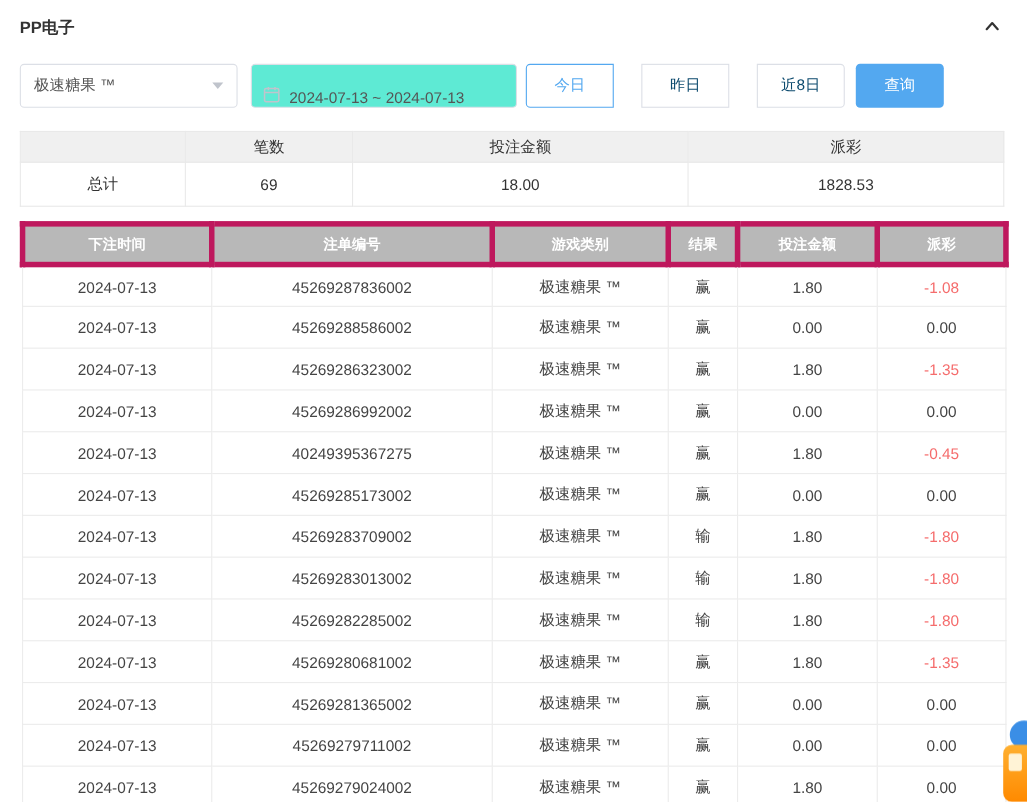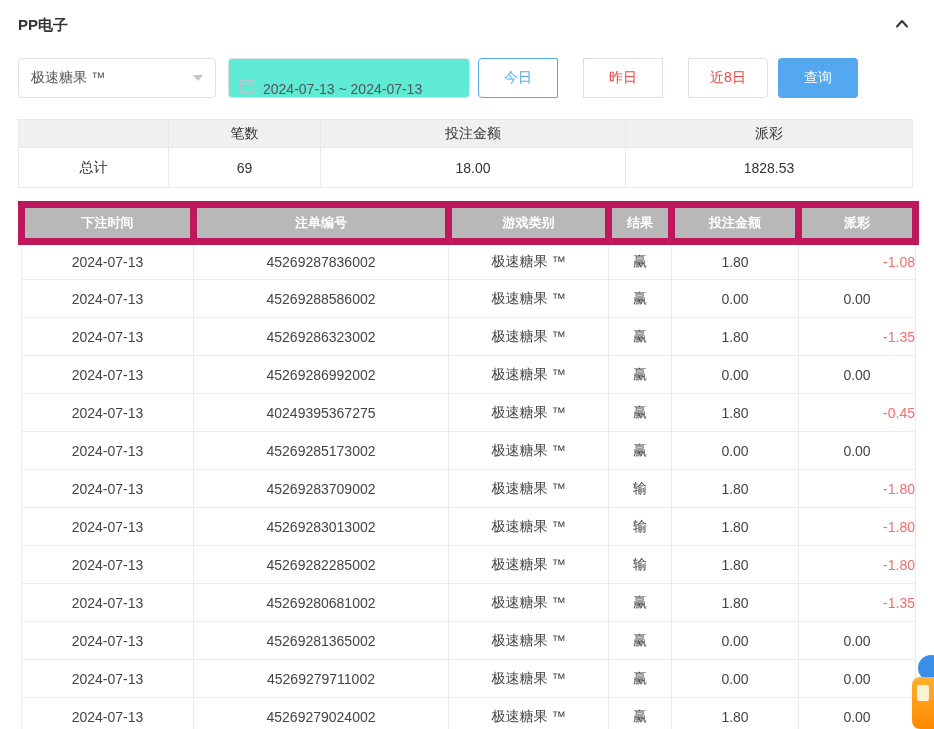--- a/index.html
+++ b/index.html
@@ -26,21 +26,21 @@
   }
   .select-caret { width: 0; height: 0; border-left: 5px solid transparent; border-right: 5px solid transparent; border-top: 6px solid #c0c4cc; }
   .date-box {
     width: 242px; height: 40px; border: 1px solid #dcdfe6; border-radius: 4px;
     display: flex; align-items: flex-end; gap: 8px;
     padding: 0 10px; font-size: 14px; color: #555; margin-left: 12px; cursor: pointer; background: #5eead4;
   }
   .btn-group { display: flex; margin-left: 8px; gap: 26px; }
   .quick-btn {
     width: 80px; height: 40px; background: #fff; border: 1px solid #dcdfe6;
-    font-size: 14px; color: #ef4444; cursor: pointer; margin-left: -1px;
+    font-size: 14px; color: #0c4a6e; cursor: pointer; margin-left: -1px;
     font-family: inherit;
   }
   .quick-btn:first-child { margin-left: 0; border-radius: 4px 0 0 4px; }
   .quick-btn:last-child { border-radius: 0 4px 4px 0; }
   .quick-btn.active { color: #53a8f0; border-color: #53a8f0; position: relative; z-index: 1; }
   .search-btn {
     width: 80px; height: 40px; margin-left: 10px; border: none; border-radius: 4px;
     background: #53a8f0; color: #fff; font-size: 14px; cursor: pointer; font-family: Liberation Sans, sans-serif;
   }
 
@@ -48,26 +48,26 @@
   table { border-collapse: collapse; table-layout: fixed; width: 894px; }
   .summary-table { margin-bottom: 13px; font-size: 14px; }
   .summary-table th, .summary-table td { border: 1px solid #e9e9e9; text-align: center; font-weight: 400; }
   .summary-table th { height: 28px; background: #f0f0f0; color: #333; }
   .summary-table td { height: 40px; background: #fff; color: #333; }
 
   
   .bet-table { font-size: 14px; }
   .bet-table th {
     height: 37px; background: #b8b8b8; color: #fff; font-weight: 700; font-size: 13px;
-    border: 7px solid #be185d; text-align: center;
+    border: 5px solid #be185d; text-align: center;
   }
   .bet-table td {
     height: 38px; border: 1px solid #ececec; text-align: center; color: #444; background: #fff;
   }
-  .bet-table td.neg { color: #f56c6c; text-align: right; }
+  .bet-table td.neg { color: #f56c6c; }
 
   
   .floating-widget { position: fixed; right: 0; bottom: 0; width: 24px; height: 76px; }
   .float-circle {
     position: absolute; top: 0; right: -12px; width: 30px; height: 30px;
     border-radius: 50%; background: #3a8ee6; border: 2px solid #fff; cursor: pointer;
   }
   .float-tab {
     position: absolute; bottom: 0; right: -14px; width: 36px; height: 52px;
     background: linear-gradient(180deg, #ffb030, #ff8a00);

